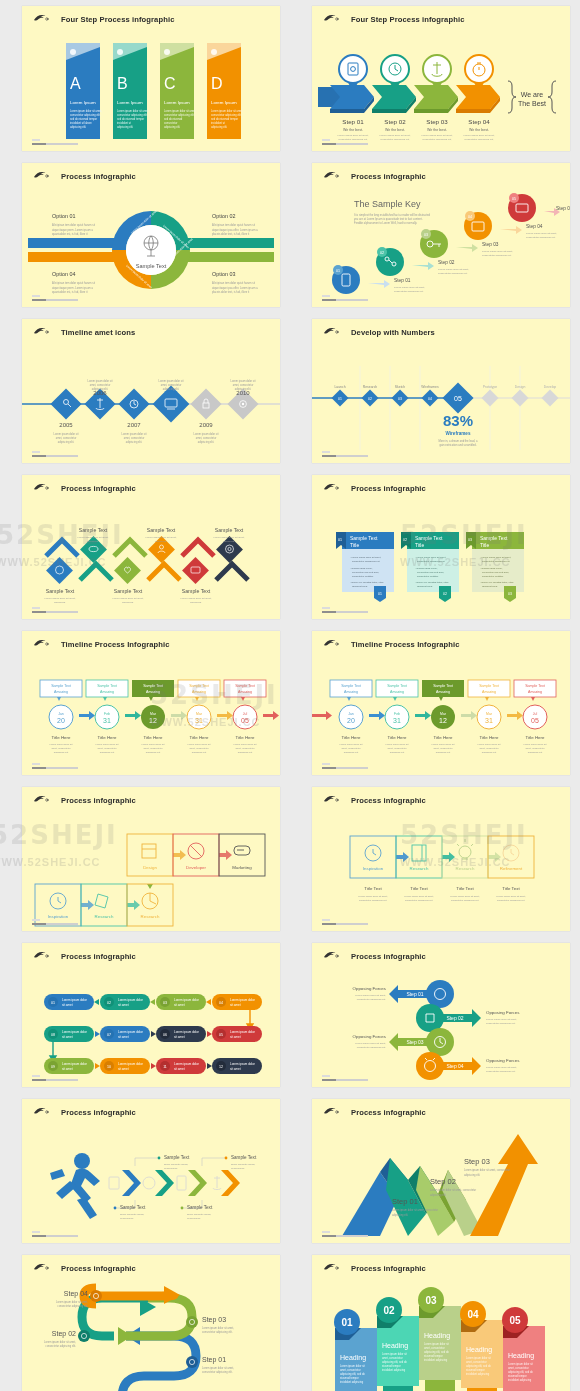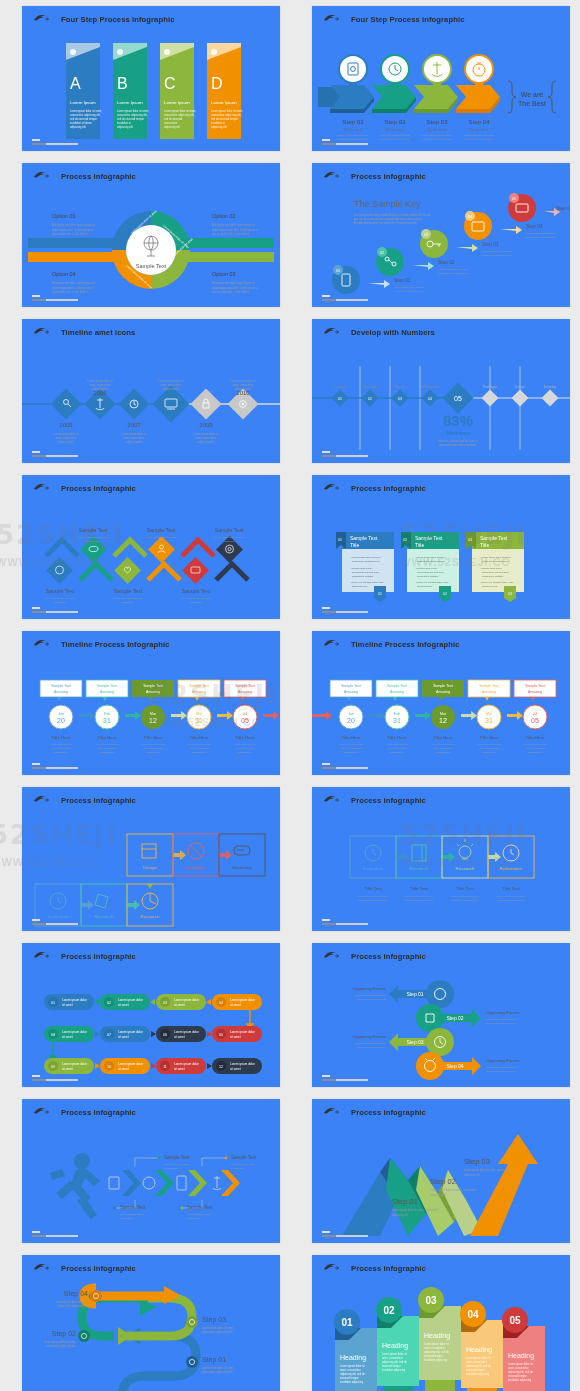--- a/index.html
+++ b/index.html
@@ -3,21 +3,21 @@
 <meta charset="utf-8">
 <style>
   html,body{margin:0;padding:0;}
   body{
     width:580px;height:1391px;background:#ebebeb;
     font-family:"Liberation Sans", sans-serif;
     overflow:hidden;position:relative;
   }
   .grid{display:flex;flex-wrap:wrap;}
   .slide{
-    background:#3b82f6;position:relative;overflow:hidden;
+    background:#fef9c3;position:relative;overflow:hidden;
     box-shadow:0 0 1px rgba(0,0,0,.18);
   }
   .col-l{width:258px;margin:6px 0 6px 22px;}
   .col-r{width:258px;margin:6px 0 6px 32px;}
   .slide-head{display:flex;align-items:center;padding:7px 0 0 10px;}
   .logo{width:17px;height:12px;flex:0 0 auto;margin-right:12px;}
   .slide-title{font-size:7.6px;font-weight:bold;color:#2c2c2c;letter-spacing:.1px;}
   .body{position:relative;width:100%;height:calc(100% - 19px);}
   .ftr{position:absolute;left:10px;bottom:6px;}
   .ftr .l1{width:8px;height:2px;background:#dcdcdc;margin-bottom:2px;}

